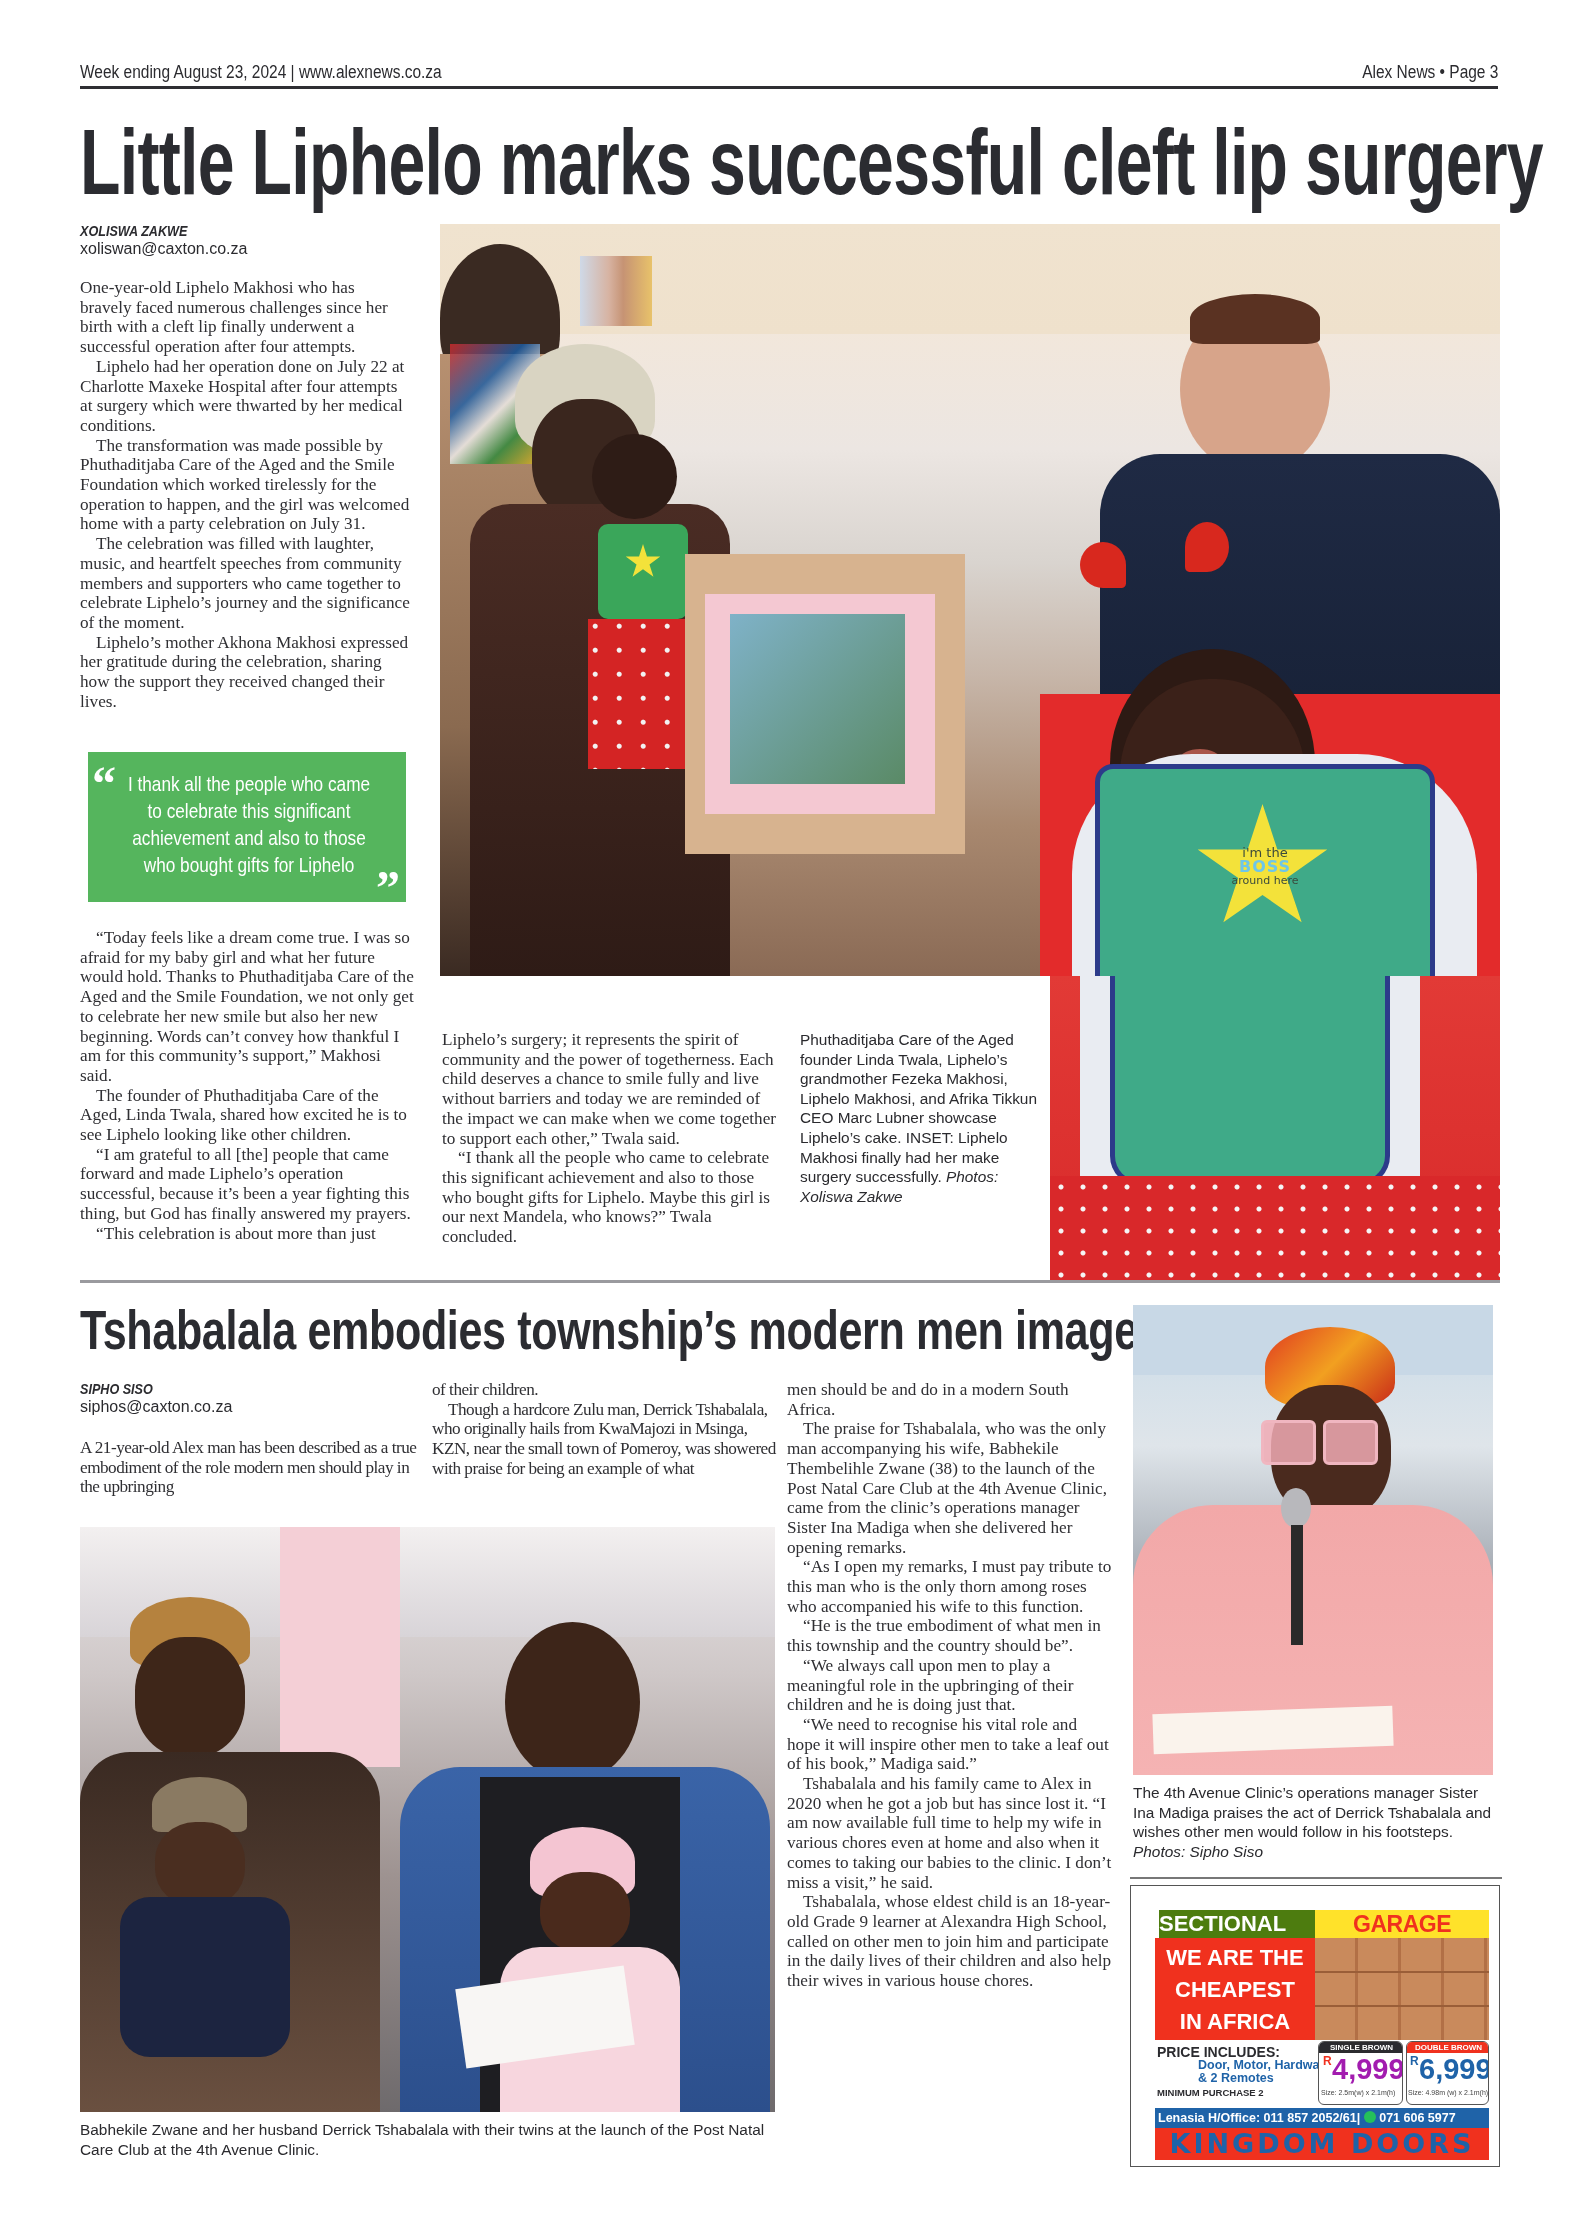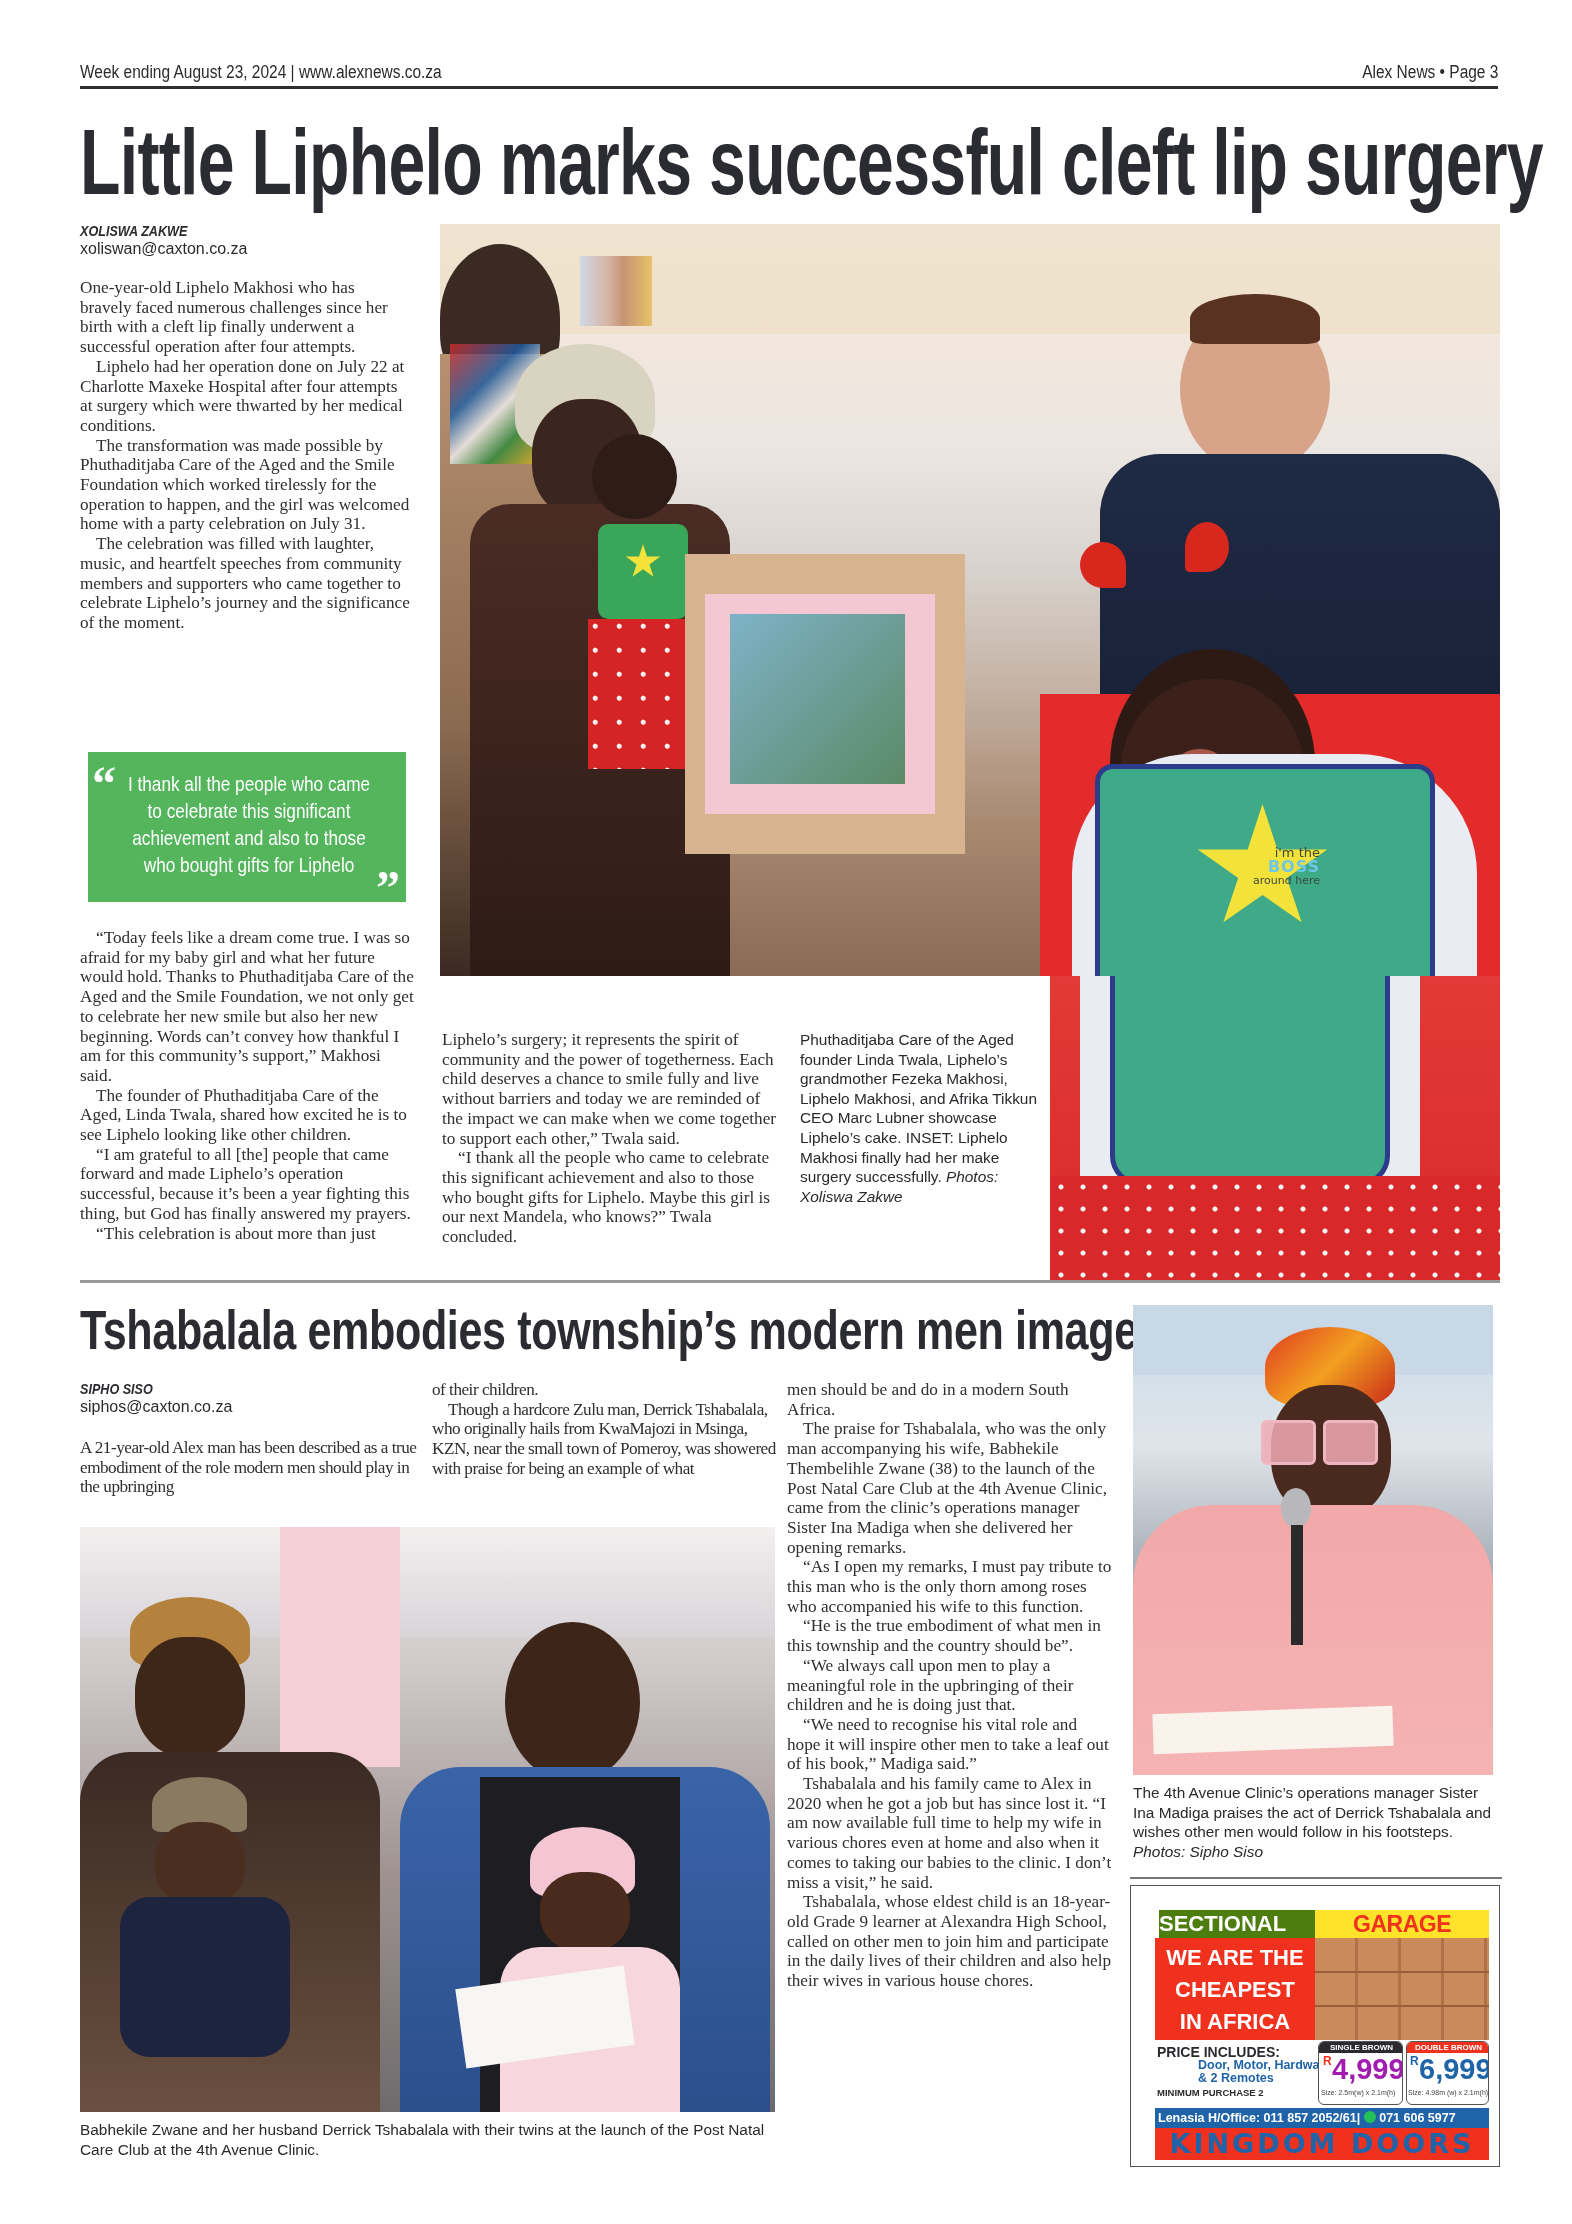--- a/index.html
+++ b/index.html
@@ -57,20 +57,21 @@
 <h1 class="abs headline1">Little Liphelo marks successful cleft lip surgery</h1>
 
 <div class="abs byline" style="left:80px; top:223px;">XOLISWA ZAKWE</div>
 <div class="abs email" style="left:80px; top:240px;">xoliswan@caxton.co.za</div>
 
 <div class="abs body-text" style="left:80px; top:278px; width:330px;">
   <p>One-year-old Liphelo Makhosi who has bravely faced numerous challenges since her birth with a cleft lip finally underwent a successful operation after four attempts.</p>
   <p class="ind">Liphelo had her operation done on July 22 at Charlotte Maxeke Hospital after four attempts at surgery which were thwarted by her medical conditions.</p>
   <p class="ind">The transformation was made possible by Phuthaditjaba Care of the Aged and the Smile Foundation which worked tirelessly for the operation to happen, and the girl was welcomed home with a party celebration on July 31.</p>
   <p class="ind">The celebration was filled with laughter, music, and heartfelt speeches from community members and supporters who came together to celebrate Liphelo’s journey and the significance of the moment.</p>
+  <p class="ind">Liphelo’s mother Akhona Makhosi expressed her gratitude during the celebration, sharing how the support they received changed their lives.</p>
 </div>
 
 <div class="abs pullquote">
   <span class="qopen">“</span>
   <div class="qtext">I thank all the people who came to celebrate this significant achievement and also to those who bought gifts for Liphelo</div>
   <span class="qclose">”</span>
 </div>
 
 <div class="abs body-text" style="left:80px; top:928px; width:336px;">
   <p class="ind">“Today feels like a dream come true. I was so afraid for my baby girl and what her future would hold. Thanks to Phuthaditjaba Care of the Aged and the Smile Foundation, we not only get to celebrate her new smile but also her new beginning. Words can’t convey how thankful I am for this community’s support,” Makhosi said.</p>
@@ -109,21 +110,21 @@
   <div style="position:absolute; left:640px; top:318px; width:46px; height:46px; background:#d8281e; border-radius:50% 50% 10% 50%;"></div>
   <div style="position:absolute; left:745px; top:298px; width:44px; height:50px; background:#d8281e; border-radius:50% 50% 50% 10%;"></div>
 
   <div style="position:absolute; left:600px; top:470px; width:460px; height:282px; background:#e32b2b;"></div>
   <div style="position:absolute; left:670px; top:425px; width:205px; height:230px; border-radius:50%; background:#2d1a14;"></div>
   <div style="position:absolute; left:680px; top:455px; width:185px; height:200px; border-radius:48%; background:#3b2119;"></div>
   <div style="position:absolute; left:740px; top:525px; width:40px; height:20px; border-radius:50%; background:#a8564a;"></div>
   <div style="position:absolute; left:632px; top:530px; width:405px; height:222px; background:#e9ecf2; border-radius:120px 120px 0 0;"></div>
   <div style="position:absolute; left:655px; top:540px; width:340px; height:212px; background:#3faa88; border:5px solid #2c3b8a; border-bottom:none; border-radius:18px 18px 0 0;"></div>
   <div style="position:absolute; left:755px; top:580px; width:135px; height:130px; background:#f3e23a; clip-path:polygon(50% 0%,61% 35%,98% 35%,68% 57%,79% 91%,50% 70%,21% 91%,32% 57%,2% 35%,39% 35%);"></div>
-  <div style="position:absolute; left:770px; top:622px; width:110px; text-align:right; font-family:'DejaVu Sans',sans-serif; line-height:14px;">
+  <div style="position:absolute; left:770px; top:622px; width:110px; text-align:center; font-family:'DejaVu Sans',sans-serif; line-height:14px;">
     <div style="font-size:13px; color:#3a4a3c;">i'm the</div>
     <div style="font-size:16px; font-weight:700; color:#6ec6e8; letter-spacing:1px;">BOSS</div>
     <div style="font-size:11px; color:#3a4a3c;">around here</div>
   </div>
 </div>
 
 <div class="abs body-text" style="left:442px; top:1030px; width:335px;">
   <p>Liphelo’s surgery; it represents the spirit of community and the power of togetherness. Each child deserves a chance to smile fully and live without barriers and today we are reminded of the impact we can make when we come together to support each other,” Twala said.</p>
   <p class="ind">“I thank all the people who came to celebrate this significant achievement and also to those who bought gifts for Liphelo. Maybe this girl is our next Mandela, who knows?” Twala concluded.</p>
 </div>

